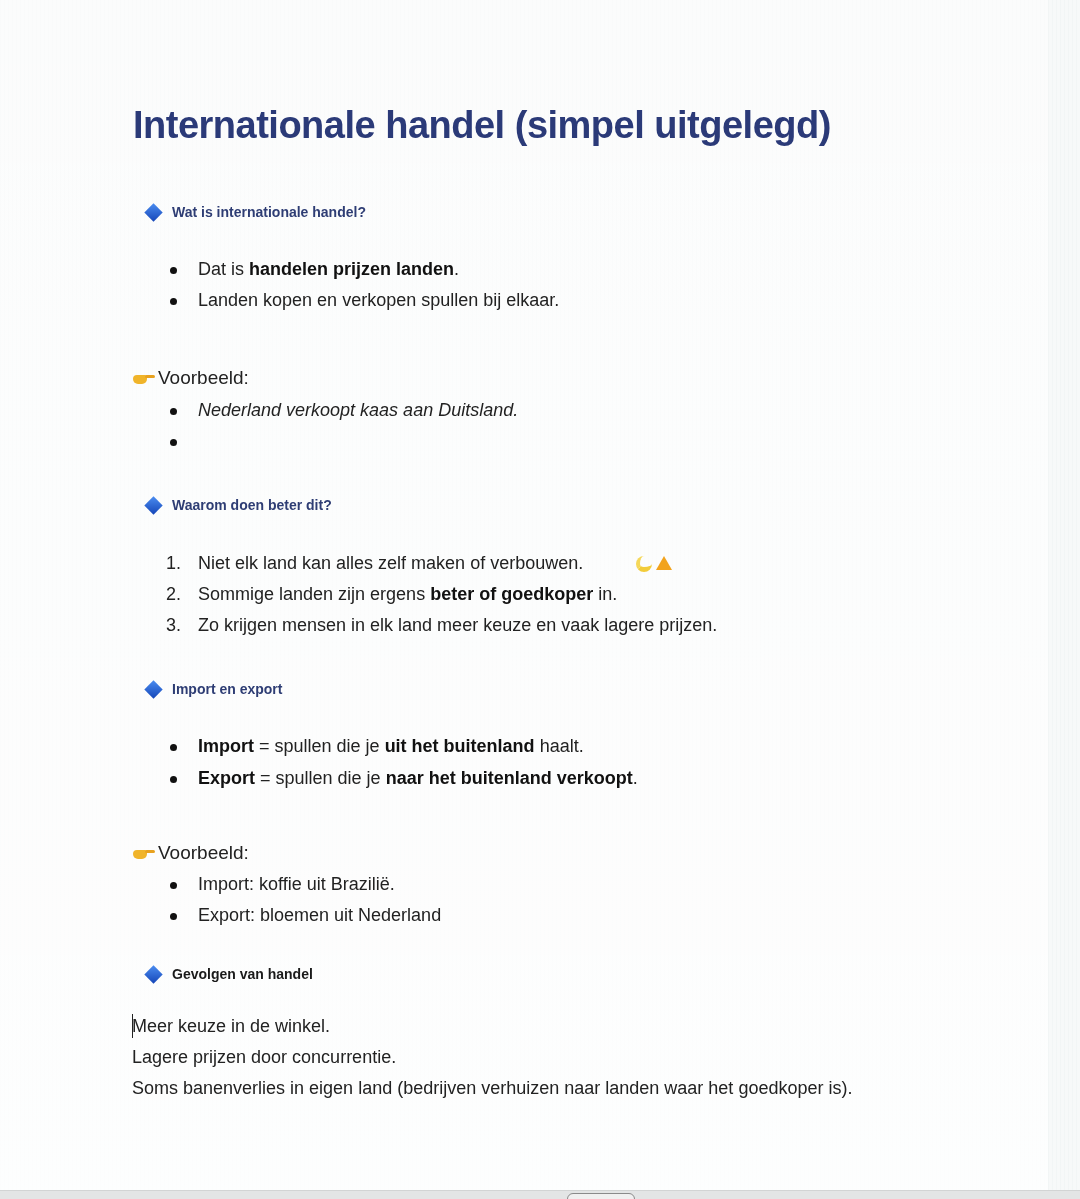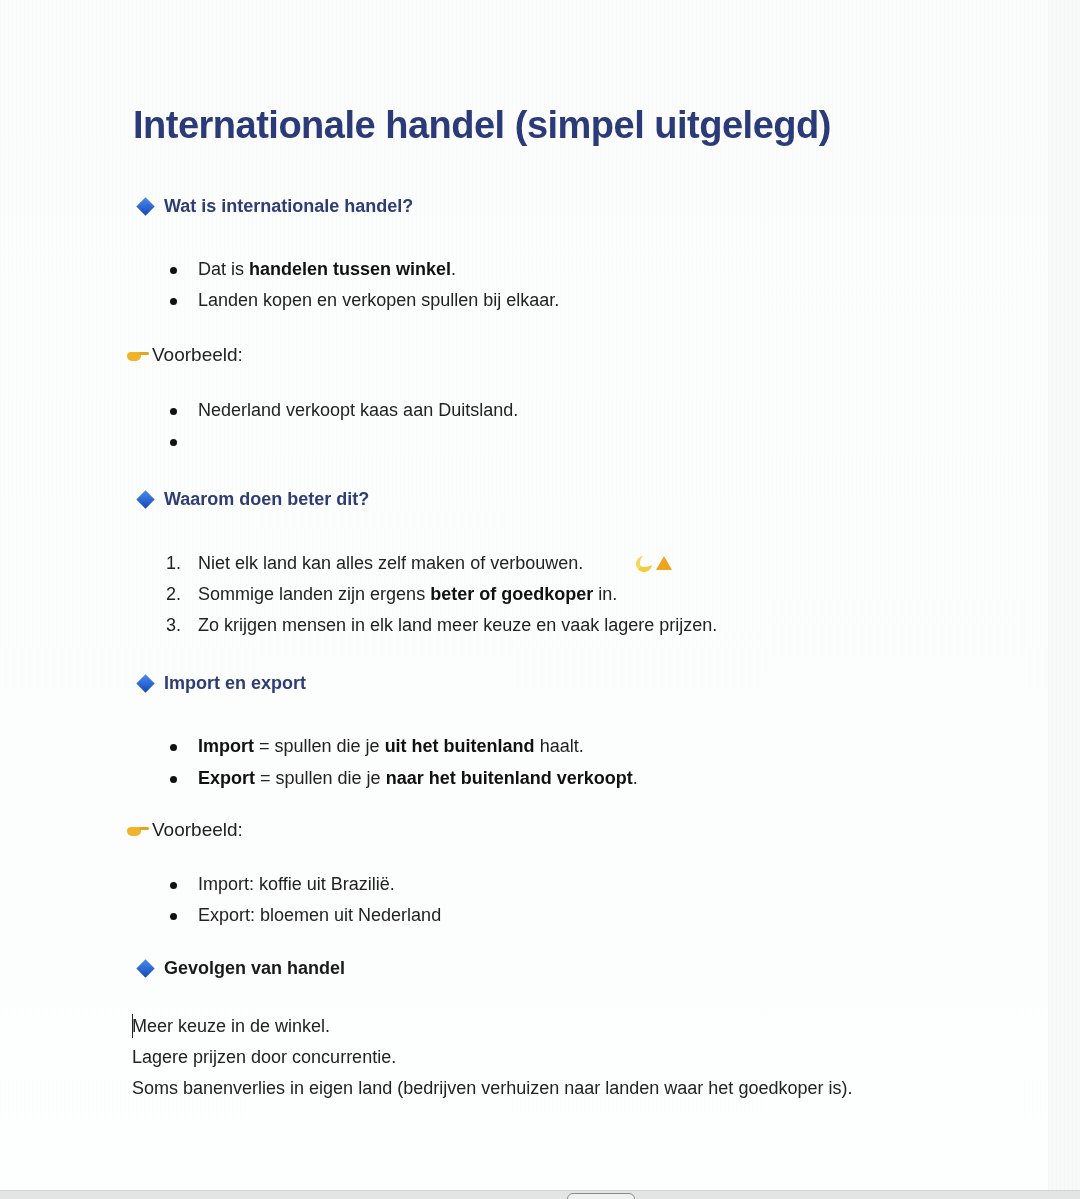--- a/index.html
+++ b/index.html
@@ -32,22 +32,22 @@
       margin: 0;
       font-size: 38px;
       font-weight: bold;
       color: #2b3a78;
       letter-spacing: -0.5px;
       white-space: nowrap;
     }
     .heading {
       position: absolute;
       left: 137px;
-      margin: 0;
-      font-size: 18px;
+      margin: 8px;
+      font-size: 14px;
       font-weight: bold;
       color: #2e3d74;
       display: flex;
       align-items: center;
       white-space: nowrap;
     }
     .heading.dark { color: #1a1a1a; }
     .diamond {
       display: inline-block;
       width: 13px;
@@ -73,25 +73,26 @@
       background: #111;
     }
     .num {
       position: absolute;
       font-size: 18px;
       color: #222;
     }
     b { font-weight: bold; color: #111; }
     .example-label {
       position: absolute;
-      left: 127px;
+      left: 133px;
       font-size: 19px;
       color: #222;
       display: flex;
       align-items: center;
+      margin-top: 23px;
     }
     .hand-icon {
       display: inline-block;
       width: 22px;
       height: 10px;
       position: relative;
       margin-right: 3px;
     }
     .hand-icon::before {
       content: "";
@@ -183,33 +184,33 @@
 
   <h1 class="doc-title">Internationale handel (simpel uitgelegd)</h1>
 
   <h2 class="heading" style="top:196px;">
     <span class="diamond"></span>
     <span>Wat is internationale handel?</span>
   </h2>
 
   <span class="bullet" style="left:170px;top:267px;"></span>
   <div class="line" style="left:198px;top:259px;">
-    <span>Dat is </span>&nbsp;<b>handelen tussen winkel</b><span>.</span>
+    <span>Dat is </span>&nbsp;<b>handelen prijzen landen</b><span>.</span>
   </div>
 
   <span class="bullet" style="left:170px;top:298px;"></span>
   <div class="line" style="left:198px;top:290px;">Landen kopen en verkopen spullen bij elkaar.</div>
 
   <div class="example-label" style="top:344px;">
     <span class="hand-icon"></span>
     <span>Voorbeeld:</span>
   </div>
 
   <span class="bullet" style="left:170px;top:408px;"></span>
-  <div class="line" style="left:198px;top:400px;">Nederland verkoopt kaas aan Duitsland.</div>
+  <div class="line" style="left:198px;top:400px;font-style:italic;">Nederland verkoopt kaas aan Duitsland.</div>
 
   <span class="bullet" style="left:170px;top:439px;"></span>
 
   <h2 class="heading" style="top:489px;">
     <span class="diamond"></span>
     <span>Waarom doen beter dit?</span>
   </h2>
 
   <span class="num" style="left:166px;top:553px;">1.</span>
   <div class="line" style="left:198px;top:553px;gap:45px;">

